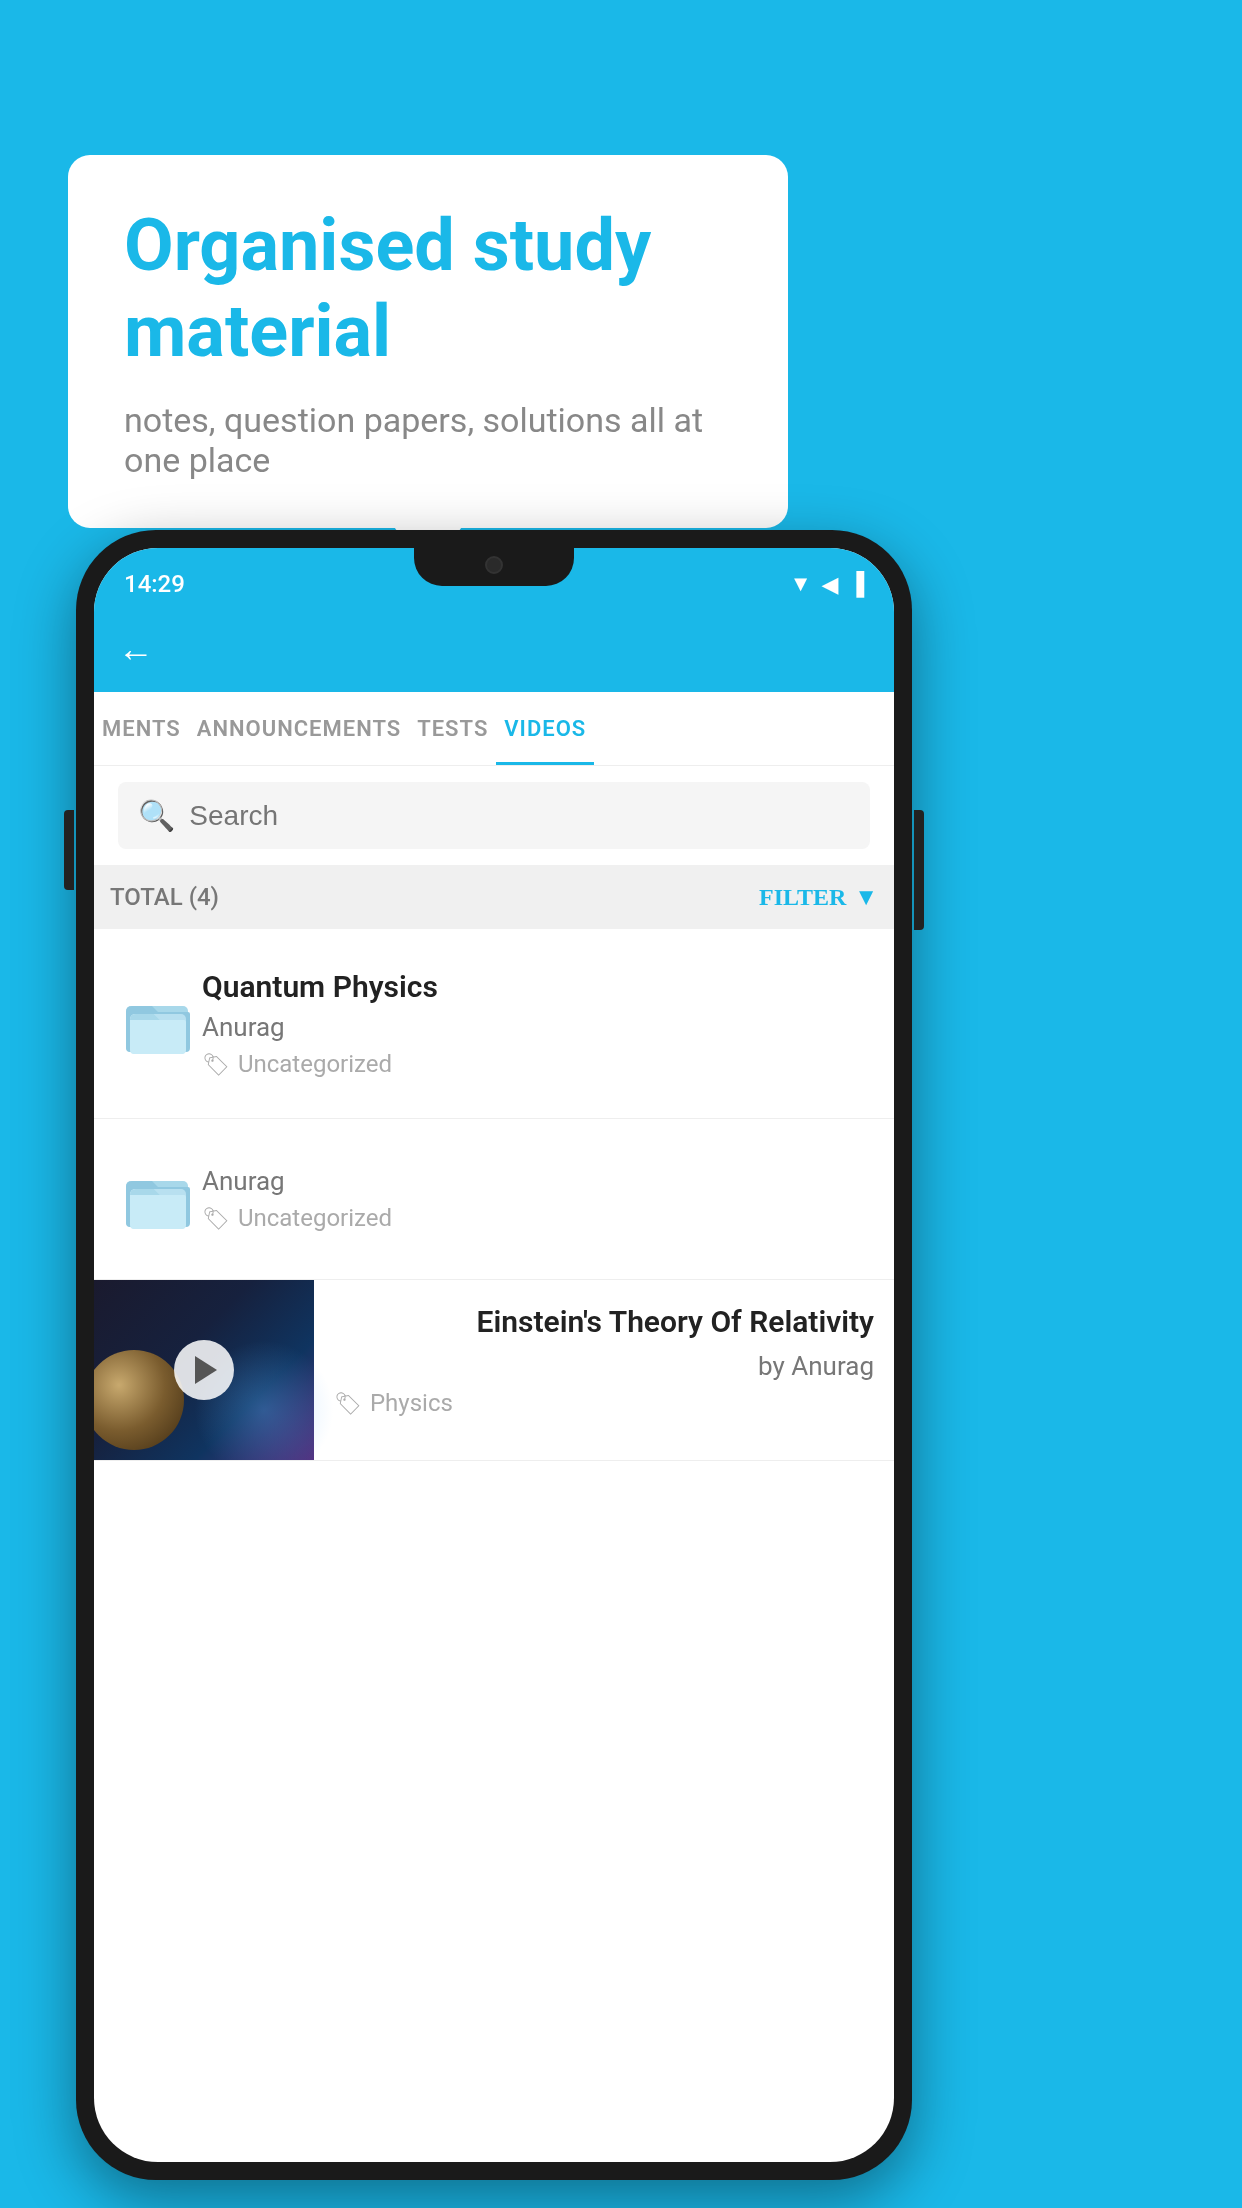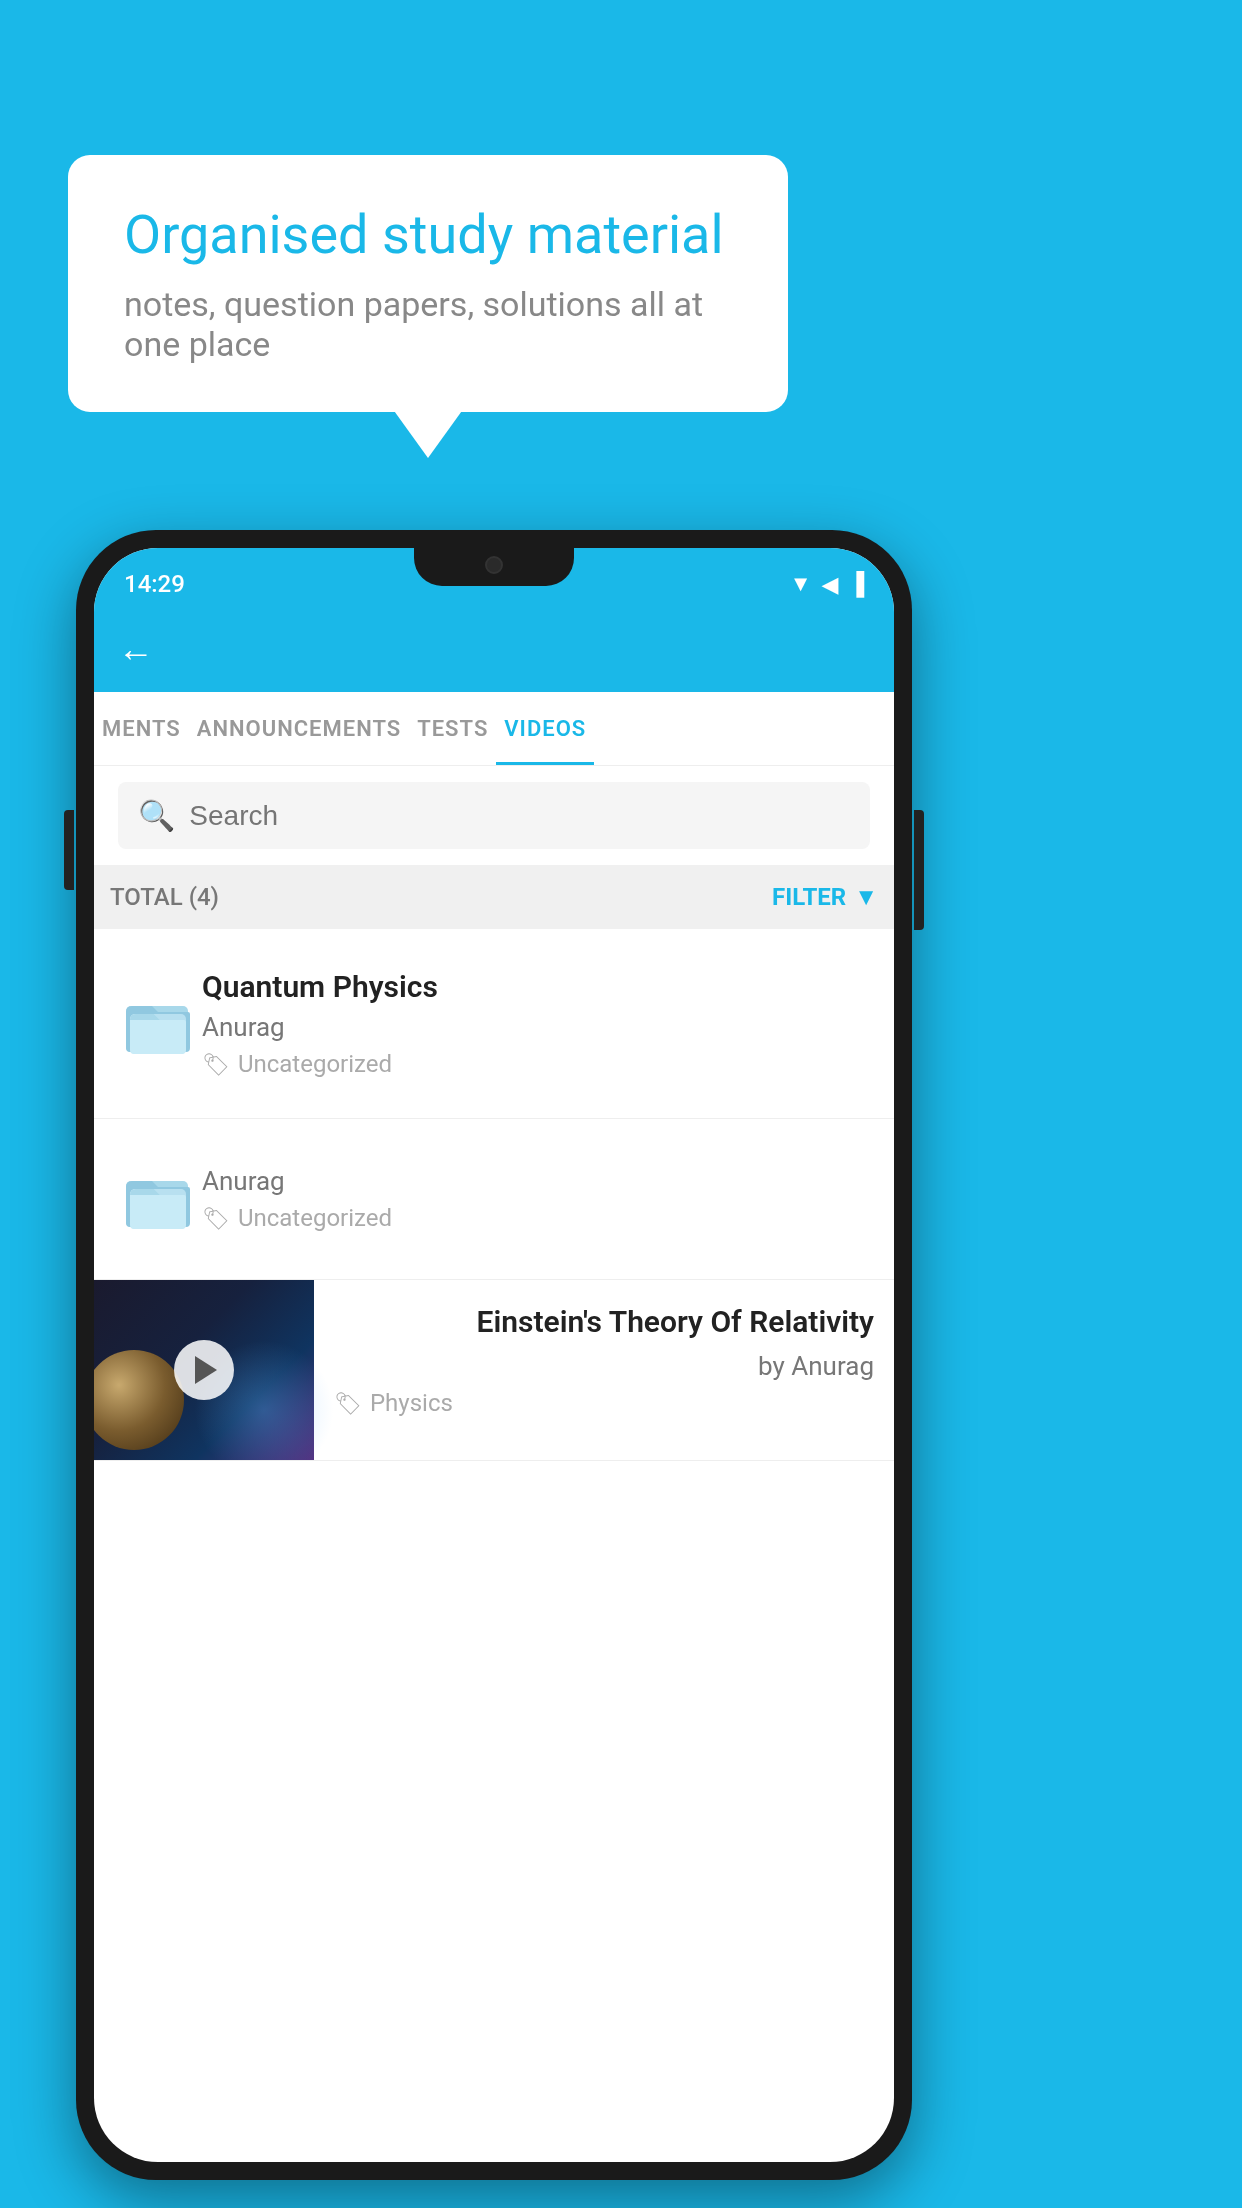--- a/index.html
+++ b/index.html
@@ -35,25 +35,25 @@
       left: 50%;
       transform: translateX(-50%);
       width: 0;
       height: 0;
       border-left: 36px solid transparent;
       border-right: 36px solid transparent;
       border-top: 50px solid white;
     }
 
     .bubble-title {
-      font-size: 54px;
-      font-weight: 400;
+      font-size: 72px;
+      font-weight: 700;
       color: #1ab8e8;
       line-height: 1.2;
-      margin-bottom: 16px;
+      margin-bottom: 24px;
     }
 
     .bubble-subtitle {
       font-size: 34px;
       color: #888;
       font-weight: 400;
     }
 
     
     .phone-wrapper {
@@ -269,20 +269,21 @@
     }
 
     .filter-btn {
       display: flex;
       align-items: center;
       gap: 8px;
       color: #1ab8e8;
       font-size: 24px;
       font-weight: 700;
       cursor: pointer;
+      font-family: Liberation Serif, serif;
     }
 
     .filter-icon {
       font-size: 24px;
     }
 
     
     .video-list {
       background: white;
       flex: 1;

